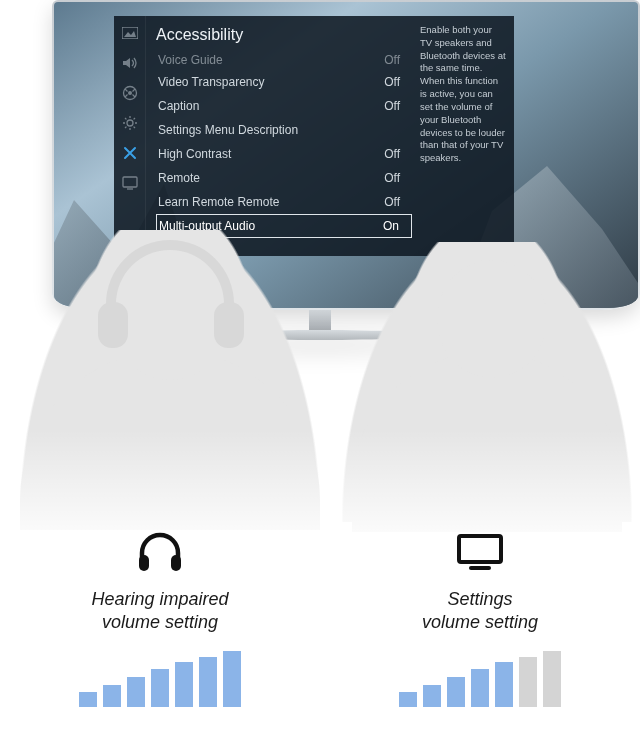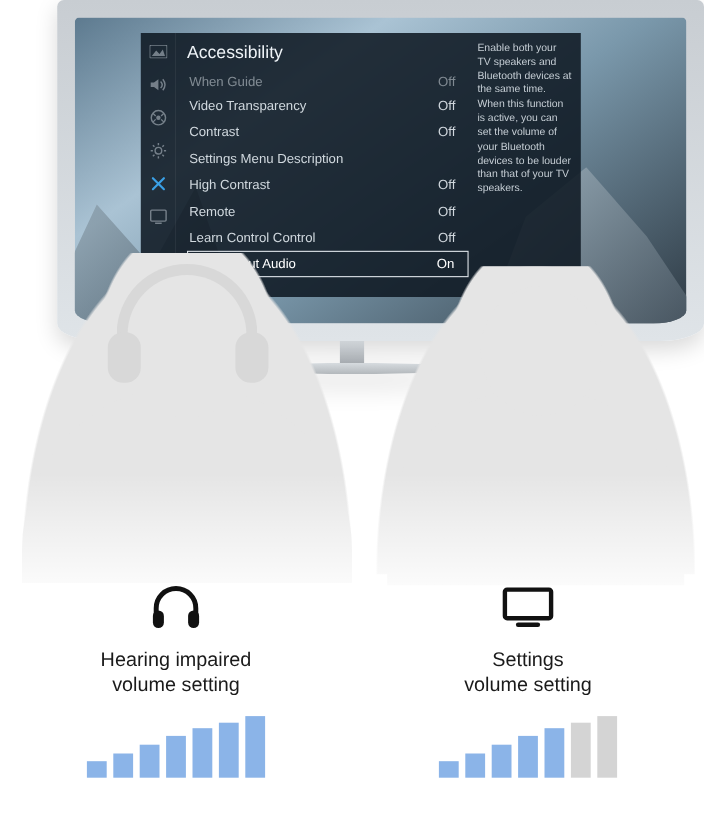--- a/index.html
+++ b/index.html
@@ -18,21 +18,21 @@
     left: 52px;
     top: 0;
     width: 536px;
     height: 354px;
   }
   .tv-frame {
     width: 588px;
     height: 310px;
     border-radius: 6px 6px 40px 40px / 6px 6px 16px 16px;
     background: linear-gradient(#c8cdd2,#dfe4e8);
-    padding: 16px;
+    padding: 2px;
     box-shadow: 0 8px 20px rgba(0,0,0,0.15);
   }
   .tv-screen {
     width: 100%;
     height: 100%;
     border-radius: 4px 4px 30px 30px / 4px 4px 12px 12px;
     background:
       linear-gradient(rgba(10,30,50,0.0), rgba(10,30,50,0.0)),
       linear-gradient(145deg,#5d7a8f 0%, #aac3d4 30%, #7a98ab 55%, #2e3a44 100%);
     position: relative;
@@ -147,20 +147,21 @@
   .fade {
     position:absolute; left:0; top:430px; width:640px; height:120px;
     background:linear-gradient(rgba(255,255,255,0),#fff);
     pointer-events:none;
   }
 
   
   .cols {
     position:absolute; left:0; top:530px; width:640px; height:210px;
     display:flex;
+    font-style:italic;
   }
   .col { flex:1; display:flex; flex-direction:column; align-items:center; }
   .col .icon { height:44px; display:flex; align-items:center; justify-content:center; margin-bottom:14px; }
   .col .label { font-size:18px; color:#1a1a1a; text-align:center; line-height:1.25; margin-bottom:18px; font-weight:400;}
   .bars { display:flex; align-items:flex-end; gap:6px; height:56px; }
   .bars .bar { width:18px; background:#8bb4e8; }
   .bars .bar.grey { background:#d4d4d4; }
 
   svg { display:block; }
 </style>
@@ -219,45 +220,45 @@
                 <rect x="1" y="1" width="14" height="10" rx="1" fill="none" stroke="#9aa4ad" stroke-width="1.3"></rect>
                 <line x1="5" y1="13" x2="11" y2="13" stroke="#9aa4ad" stroke-width="1.3"></line>
               </svg>
           </span>
         </div>
 
         <div class="osd-main">
           <div class="osd-title">Accessibility</div>
 
           <div class="osd-row cut">
-            <span>When Guide</span>
+            <span>Voice Guide</span>
             <span class="val">Off</span>
           </div>
           <div class="osd-row">
             <span>Video Transparency</span>
             <span class="val">Off</span>
           </div>
           <div class="osd-row">
-            <span>Contrast</span>
+            <span>Caption</span>
             <span class="val">Off</span>
           </div>
           <div class="osd-row">
             <span>Settings Menu Description</span>
             <span class="val"></span>
           </div>
           <div class="osd-row">
             <span>High Contrast</span>
             <span class="val">Off</span>
           </div>
           <div class="osd-row">
             <span>Remote</span>
             <span class="val">Off</span>
           </div>
           <div class="osd-row">
-            <span>Learn Control Control</span>
+            <span>Learn Remote Remote</span>
             <span class="val">Off</span>
           </div>
           <div class="osd-row selected">
             <span>Multi-output Audio</span>
             <span class="val">On</span>
           </div>
         </div>
 
         <div class="osd-help">Enable both your TV speakers and Bluetooth devices at the same time. When this function is active, you can set the volume of your Bluetooth devices to be louder than that of your TV speakers.</div>
       </div>

